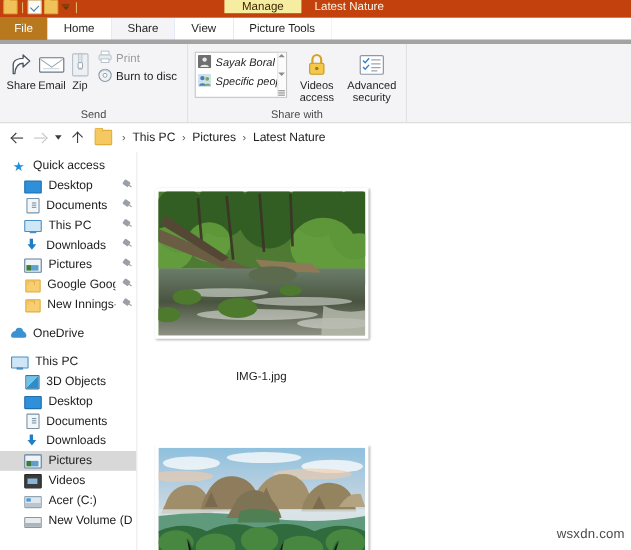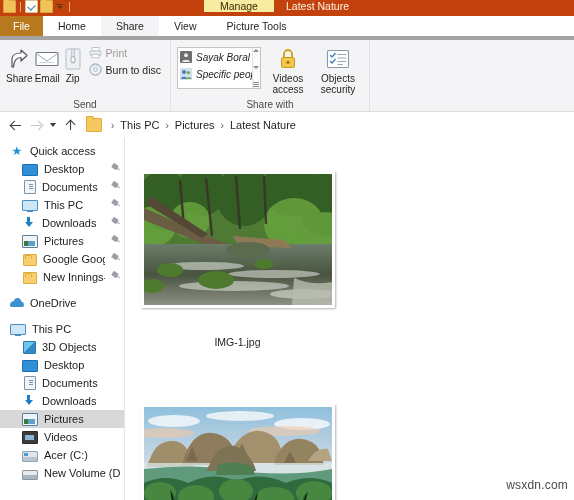--- a/index.html
+++ b/index.html
@@ -710,21 +710,21 @@
         <div class="bigbtn wide" style="margin-left:6px">
           <span class="glyph">
             <svg width="24" height="20" viewBox="0 0 24 20">
               <rect x="1.5" y="1.5" width="21" height="17" rx="1.2" fill="#ffffff" stroke="#8b98a5" stroke-width="1.1"></rect>
               <path d="M4 6 L6 8 L9.5 4" fill="none" stroke="#3b7fc4" stroke-width="1.3"></path>
               <path d="M4 12 L6 14 L9.5 10" fill="none" stroke="#3b7fc4" stroke-width="1.3"></path>
               <path d="M11.5 5.5 H20 M11.5 9 H20 M11.5 12.5 H20 M11.5 15.5 H17" stroke="#9aa6b2" stroke-width="1.1"></path>
             </svg>
           </span>
           <span class="lbl">
-            <span>Objects</span><br>
+            <span>Advanced</span><br>
             <span>security</span>
           </span>
         </div>
       </div>
       <div class="rgroup-title">Share with</div>
     </div>
 
     <div class="ribbon-filler"></div>
   </div>
 

